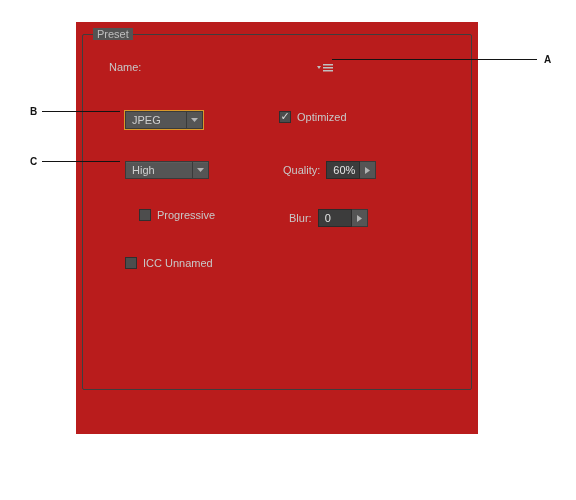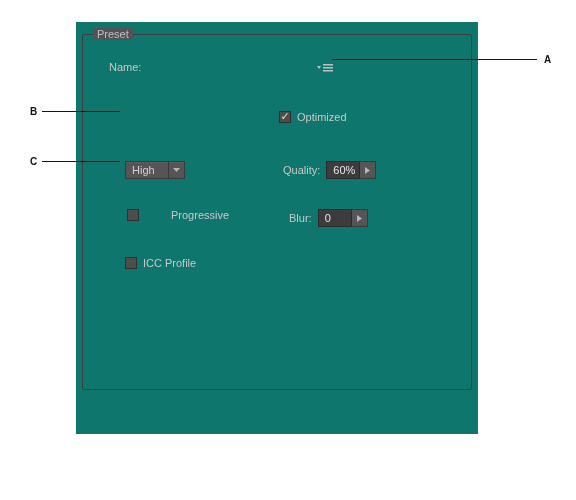--- a/index.html
+++ b/index.html
@@ -12,21 +12,21 @@
     font-size: 11px;
     color: #c8c8c8;
     position: relative;
   }
   .panel {
     position: absolute;
     left: 76px;
     top: 22px;
     width: 402px;
     height: 412px;
-    background: #0f766e;
+    background: #b91c1c;
     padding: 0;
   }
   .fieldset {
     position: absolute;
     left: 6px;
     top: 12px;
     right: 6px;
     bottom: 44px;
     border: 1px solid #3e3e3e;
     border-radius: 2px;
@@ -138,28 +138,38 @@
 
     <div class="row" style="left:234px; top:26px;">
       <svg width="16" height="14">
         <path d="M0 5 L4 5 L2 8 Z" fill="#c0c0c0"></path>
         <rect x="6" y="3" width="10" height="1.5" fill="#c0c0c0"></rect>
         <rect x="6" y="6" width="10" height="1.5" fill="#c0c0c0"></rect>
         <rect x="6" y="9" width="10" height="1.5" fill="#c0c0c0"></rect>
       </svg>
     </div>
 
+    <div class="row" style="left:42px; top:76px;">
+      <div class="dd highlight" style="width:78px;">
+        <span class="val" style="flex:1;">JPEG</span>
+        <span class="arrow">
+          <svg width="7" height="4">
+              <path d="M0 0 L7 0 L3.5 4 Z" fill="#b4b4b4"></path>
+            </svg>
+        </span>
+      </div>
+    </div>
 
     <div class="row" style="left:196px; top:76px;">
       <span class="chk checked"></span>
       <span class="label">Optimized</span>
     </div>
 
     <div class="row" style="left:42px; top:126px;">
-      <div class="dd" style="width:60px;">
+      <div class="dd" style="width:84px;">
         <span class="val" style="flex:1;">High</span>
         <span class="arrow">
           <svg width="7" height="4">
               <path d="M0 0 L7 0 L3.5 4 Z" fill="#b4b4b4"></path>
             </svg>
         </span>
       </div>
     </div>
 
     <div class="row" style="left:200px; top:126px;">
@@ -167,40 +177,40 @@
       <div class="numbox">
         <span class="input" style="width:34px;">60%</span>
         <span class="step">
           <svg width="5" height="7">
               <path d="M0 0 L5 3.5 L0 7 Z" fill="#b4b4b4"></path>
             </svg>
         </span>
       </div>
     </div>
 
-    <div class="row" style="left:44px; top:174px;gap:26px;">
+    <div class="row" style="left:56px; top:174px;">
       <span class="chk"></span>
       <span class="label">Progressive</span>
     </div>
 
     <div class="row" style="left:206px; top:174px;">
       <span class="label" style="margin-right:6px;">Blur:</span>
       <div class="numbox">
         <span class="input" style="width:34px;">0</span>
         <span class="step">
           <svg width="5" height="7">
               <path d="M0 0 L5 3.5 L0 7 Z" fill="#b4b4b4"></path>
             </svg>
         </span>
       </div>
     </div>
 
     <div class="row" style="left:42px; top:222px;">
       <span class="chk"></span>
-      <span class="label">ICC Profile</span>
+      <span class="label">ICC Unnamed</span>
     </div>
 
 
   </div>
 </div>
 
 <span class="call-label" style="left:544px; top:54px;">A</span>
 <div class="call-line" style="left:332px; top:59px; width:205px;"></div>
 
 <span class="call-label" style="left:30px; top:106px;">B</span>

